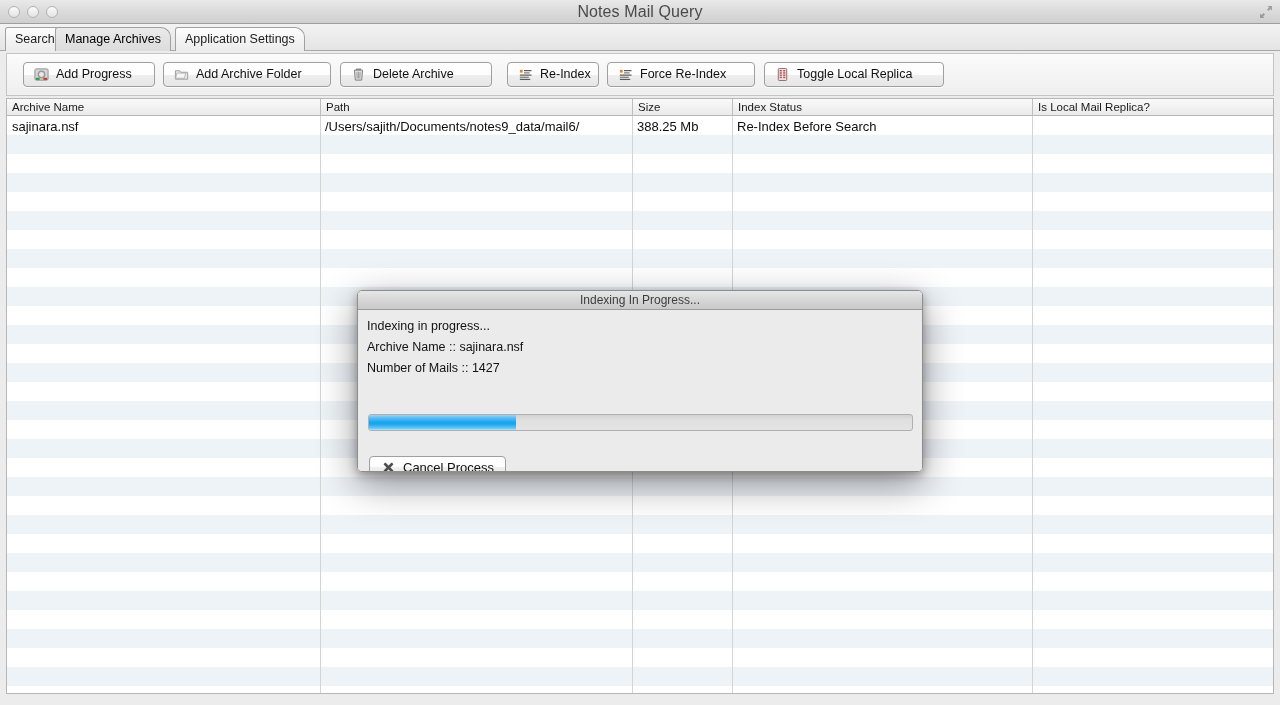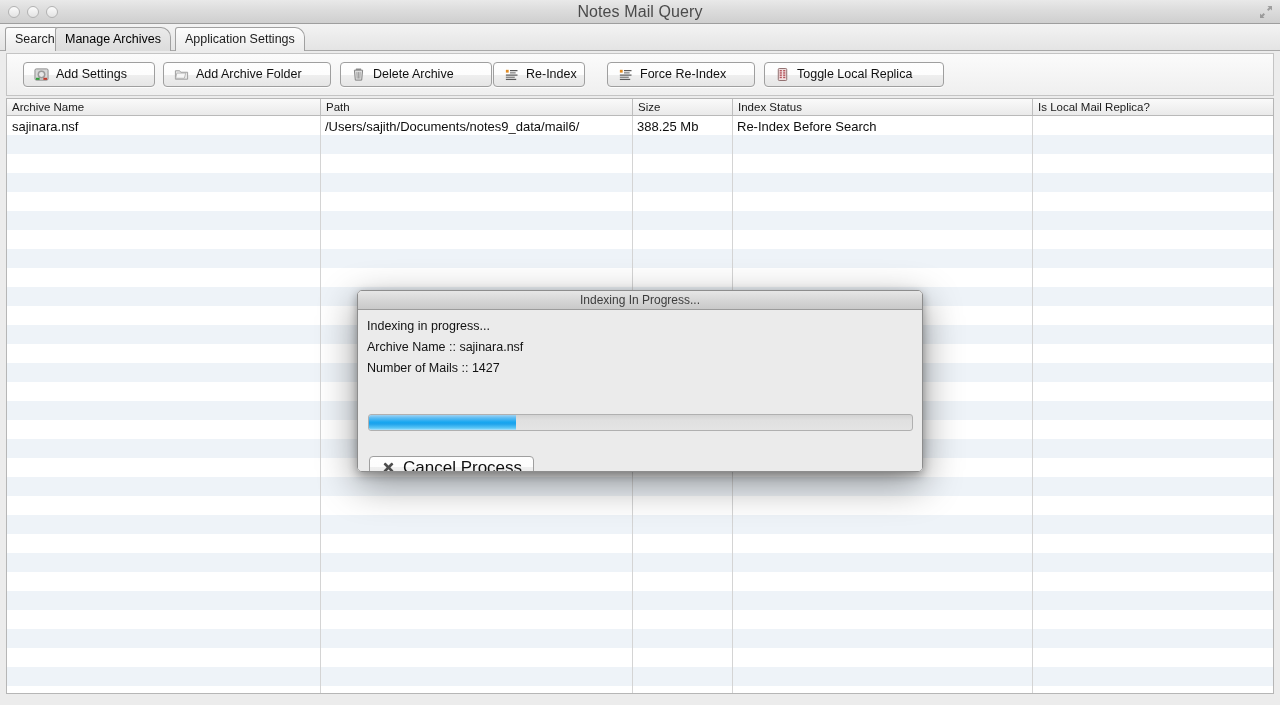--- a/index.html
+++ b/index.html
@@ -255,21 +255,21 @@
     border: 1px solid #9f9f9f;
     border-radius: 4px;
     display: flex;
     align-items: center;
     gap: 7px;
     padding: 0 11px;
     box-sizing: border-box;
     cursor: default;
     white-space: nowrap;
   }
-  #cancel-btn .lbl { font-size: 17px; color: #101010; line-height: 1; }
+  #cancel-btn .lbl { font-size: 13px; color: #101010; line-height: 1; }
 </style>
 </head>
 <body>
 
 <div id="window">
 
   <div id="titlebar">
     <div class="traffic-lights">
       <div class="tl"></div>
       <div class="tl"></div>
@@ -291,21 +291,21 @@
   <div id="toolbar">
 
     <div class="tb-btn" style="left:16px; width:132px;">
       <svg class="tb-ico" viewBox="0 0 16 16">
         <rect x="1" y="2" width="14" height="12" rx="1.5" fill="#d8d8d8" stroke="#8a8a8a" stroke-width="1"></rect>
         <ellipse cx="8" cy="8" rx="4.2" ry="4.2" fill="#9a9a9a"></ellipse>
         <ellipse cx="8" cy="8" rx="2.6" ry="2.6" fill="#e8e8e8"></ellipse>
         <rect x="2" y="11.5" width="4" height="2.2" fill="#2f9c3a"></rect>
         <rect x="10" y="11.5" width="4" height="2.2" fill="#c0392b"></rect>
       </svg>
-      <span class="lbl">Add Settings</span>
+      <span class="lbl">Add Progress</span>
     </div>
 
     <div class="tb-btn" style="left:156px; width:168px;">
       <svg class="tb-ico" viewBox="0 0 16 16">
         <path d="M1.5 4 L6 4 L7.2 5.6 L14.5 5.6 L14.5 13 L1.5 13 Z" fill="#e9e9e9" stroke="#9b9b9b" stroke-width="1"></path>
         <path d="M3 6.5 L12.5 6.5 L11 12 L1.8 12 Z" fill="#f6f6f6" stroke="#a8a8a8" stroke-width="0.8"></path>
       </svg>
       <span class="lbl">Add Archive Folder</span>
     </div>
 
@@ -313,21 +313,21 @@
       <svg class="tb-ico" viewBox="0 0 16 16">
         <rect x="5" y="1.6" width="6" height="1.5" rx="0.5" fill="#8e8e8e"></rect>
         <path d="M3.6 3.4 L12.4 3.4 L11.4 14 L4.6 14 Z" fill="#dcdcdc" stroke="#7f7f7f" stroke-width="1"></path>
         <line x1="6.3" y1="5.4" x2="6.6" y2="12.3" stroke="#969696" stroke-width="0.9"></line>
         <line x1="8" y1="5.4" x2="8" y2="12.3" stroke="#969696" stroke-width="0.9"></line>
         <line x1="9.7" y1="5.4" x2="9.4" y2="12.3" stroke="#969696" stroke-width="0.9"></line>
       </svg>
       <span class="lbl">Delete Archive</span>
     </div>
 
-    <div class="tb-btn" style="left:486px; width:92px;">
+    <div class="tb-btn" style="left:500px; width:92px;">
       <svg class="tb-ico" viewBox="0 0 16 16">
         <path d="M2 3 L5 3 L5 6 L2 6 Z" fill="#e08b23"></path>
         <rect x="6.4" y="3.2" width="8" height="1.3" fill="#5a5a5a"></rect>
         <rect x="6.4" y="5.6" width="6" height="1.3" fill="#7c7c7c"></rect>
         <rect x="2" y="8" width="12.4" height="1.3" fill="#5a5a5a"></rect>
         <rect x="2" y="10.3" width="9.5" height="1.3" fill="#7c7c7c"></rect>
         <rect x="2" y="12.6" width="11" height="1.3" fill="#5a5a5a"></rect>
       </svg>
       <span class="lbl">Re-Index</span>
     </div>

